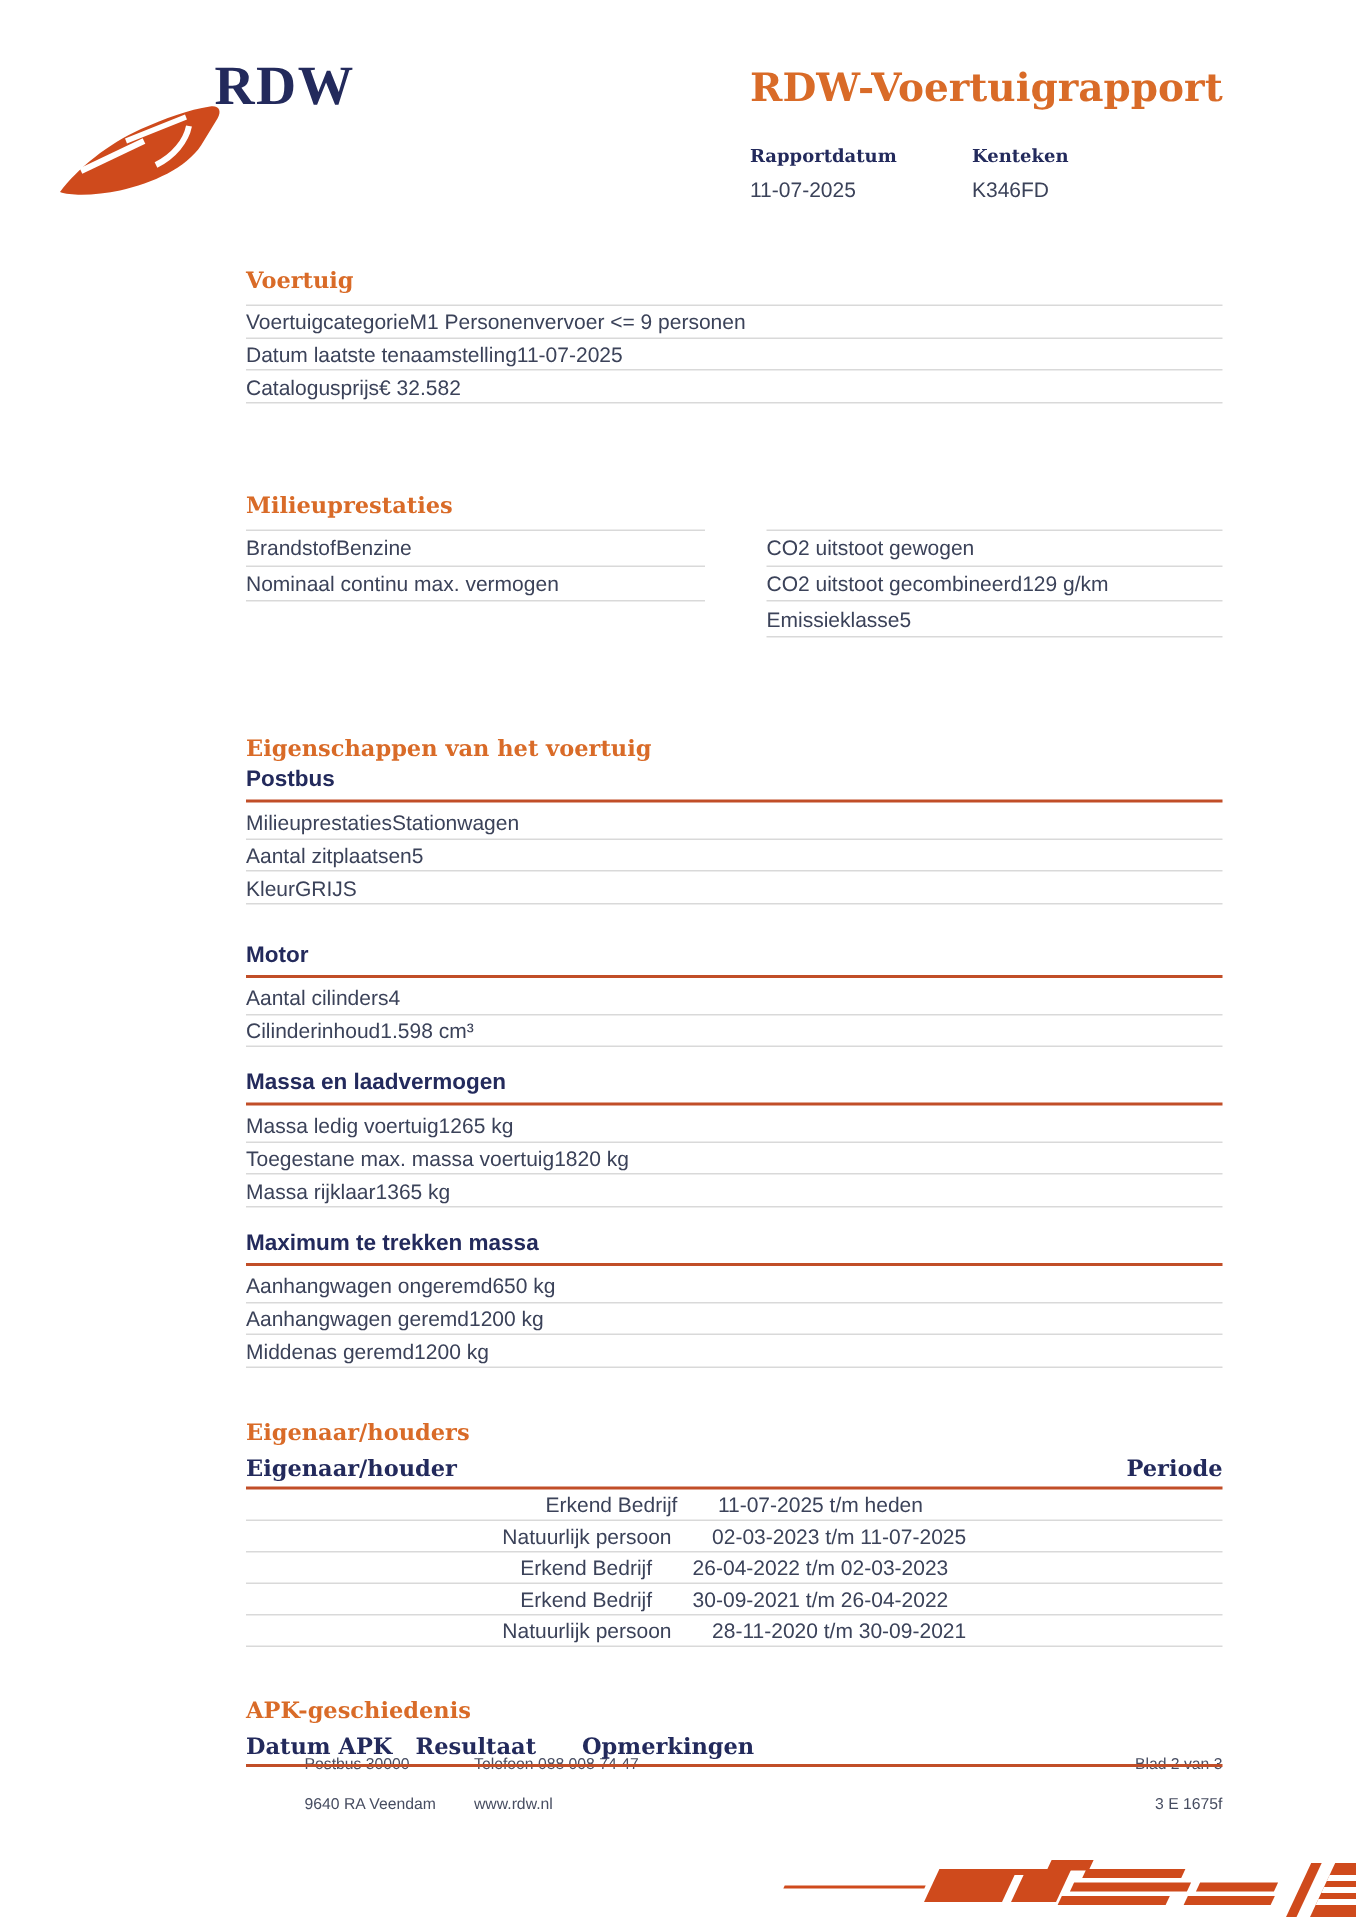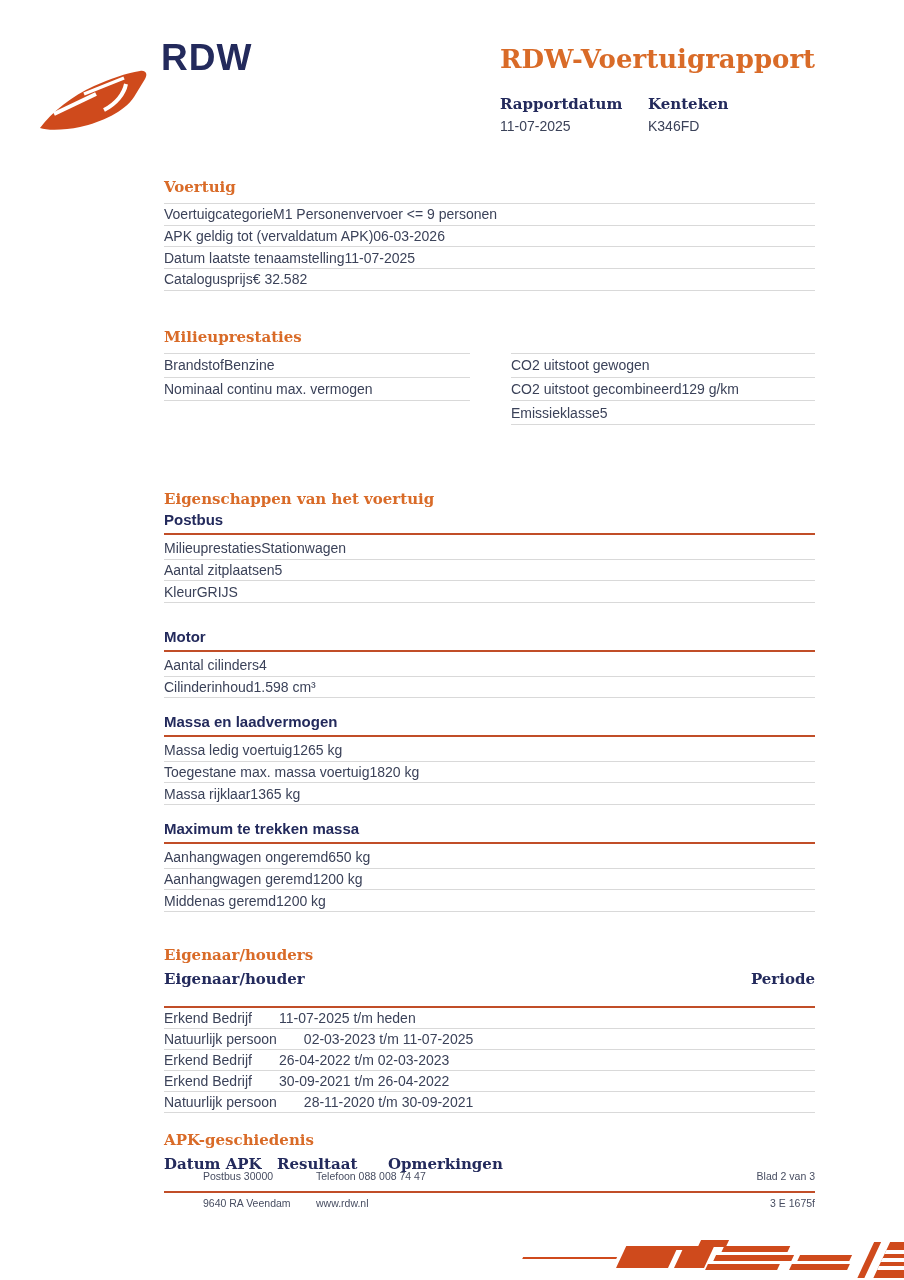--- a/index.html
+++ b/index.html
@@ -12,35 +12,35 @@
     --footer-text:#474d61;
   }
   html,body{margin:0;padding:0;background:#fff;}
   .page{
     position:relative;width:904px;height:1280px;background:#ffffff;
     overflow:hidden;font-family:"Liberation Sans",sans-serif;color:var(--body);
   }
   
   .logo-bird{position:absolute;left:38px;top:52px;width:116px;height:84px;}
   .logo-text{
-    position:absolute;left:161px;top:36px;
-    font-family:Liberation Sans, sans-serif;font-weight:700;font-size:37px;
+    position:absolute;left:143px;top:36px;
+    font-family:Liberation Serif, serif;font-weight:700;font-size:37px;
     color:var(--navy);letter-spacing:1px;line-height:44px;
   }
   .report-title{
     position:absolute;left:500px;top:42px;
     font-family:"DejaVu Serif",serif;font-weight:700;font-size:26px;
     color:var(--orange);line-height:34px;white-space:nowrap;
   }
   .report-meta{position:absolute;left:500px;top:95px;width:320px;}
   .meta-col{position:absolute;top:0;}
   .meta-col.c1{left:0;}
   .meta-col.c2{left:148px;}
   .meta-label{
-    font-family:"DejaVu Serif",serif;font-weight:700;font-size:15px;
+    font-family:"DejaVu Serif",serif;font-weight:700;font-size:12px;
     color:var(--navy);line-height:18px;
   }
   .meta-value{font-size:14px;color:var(--body);margin-top:5px;line-height:17px;}
   
   .section{position:absolute;left:164px;width:651px;}
   .sec-heading{
     font-family:"DejaVu Serif",serif;font-weight:700;font-size:15px;
     color:var(--orange);line-height:17px;margin:0 0 7px 0;
   }
   .rows{border-top:1px solid var(--sep);}
@@ -62,28 +62,28 @@
   .sub-heading{
     font-weight:700;font-size:15px;color:var(--navy);line-height:16px;
     padding-bottom:5px;border-bottom:2px solid var(--rule-orange);margin:0;
   }
   .subsec .rows{border-top:none;margin-top:3px;}
   
   .tbl-head{
     display:flex;justify-content:space-between;align-items:flex-start;
     font-family:"DejaVu Serif",serif;font-weight:700;font-size:15px;
     color:var(--navy);line-height:17px;
-    padding-bottom:18px;border-bottom:2px solid var(--rule-orange);
+    padding-bottom:3px;border-bottom:2px solid var(--rule-orange);
     margin-top:6px;
   }
   .tbl-head.cols3{justify-content:flex-start;}
   .tbl-head .c-datum{width:113px;}
   .tbl-head .c-result{width:111px;}
   .owner-row{
-    display:flex;justify-content:flex-start;align-items:center;
+    display:flex;justify-content:center;align-items:center;
     height:21.1px;box-sizing:border-box;border-bottom:1px solid var(--sep);
     font-size:14px;color:var(--body);gap:27px;
   }
   .section-apk{z-index:3;}
   
   .page-footer{
     position:absolute;left:164px;top:1170px;width:651px;z-index:2;
     font-size:10.5px;color:var(--footer-text);
   }
   .footer-line{display:grid;grid-template-columns:113px 1fr auto;line-height:12px;padding-left:39px;}
@@ -118,24 +118,20 @@
       <div class="meta-value">K346FD</div>
     </div>
   </div>
 
   <div class="section" style="top:179px">
     <h2 class="sec-heading">Voertuig</h2>
     <div class="rows">
       <div class="kv">
         <span class="lbl">Voertuigcategorie</span>
         <span class="val">M1 Personenvervoer &lt;= 9 personen</span>
-      </div>
-      <div class="kv">
-        <span class="lbl">APK geldig tot (vervaldatum APK)</span>
-        <span class="val">06-03-2026</span>
       </div>
       <div class="kv">
         <span class="lbl">Datum laatste tenaamstelling</span>
         <span class="val">11-07-2025</span>
       </div>
       <div class="kv">
         <span class="lbl">Catalogusprijs</span>
         <span class="val">€ 32.582</span>
       </div>
     </div>

